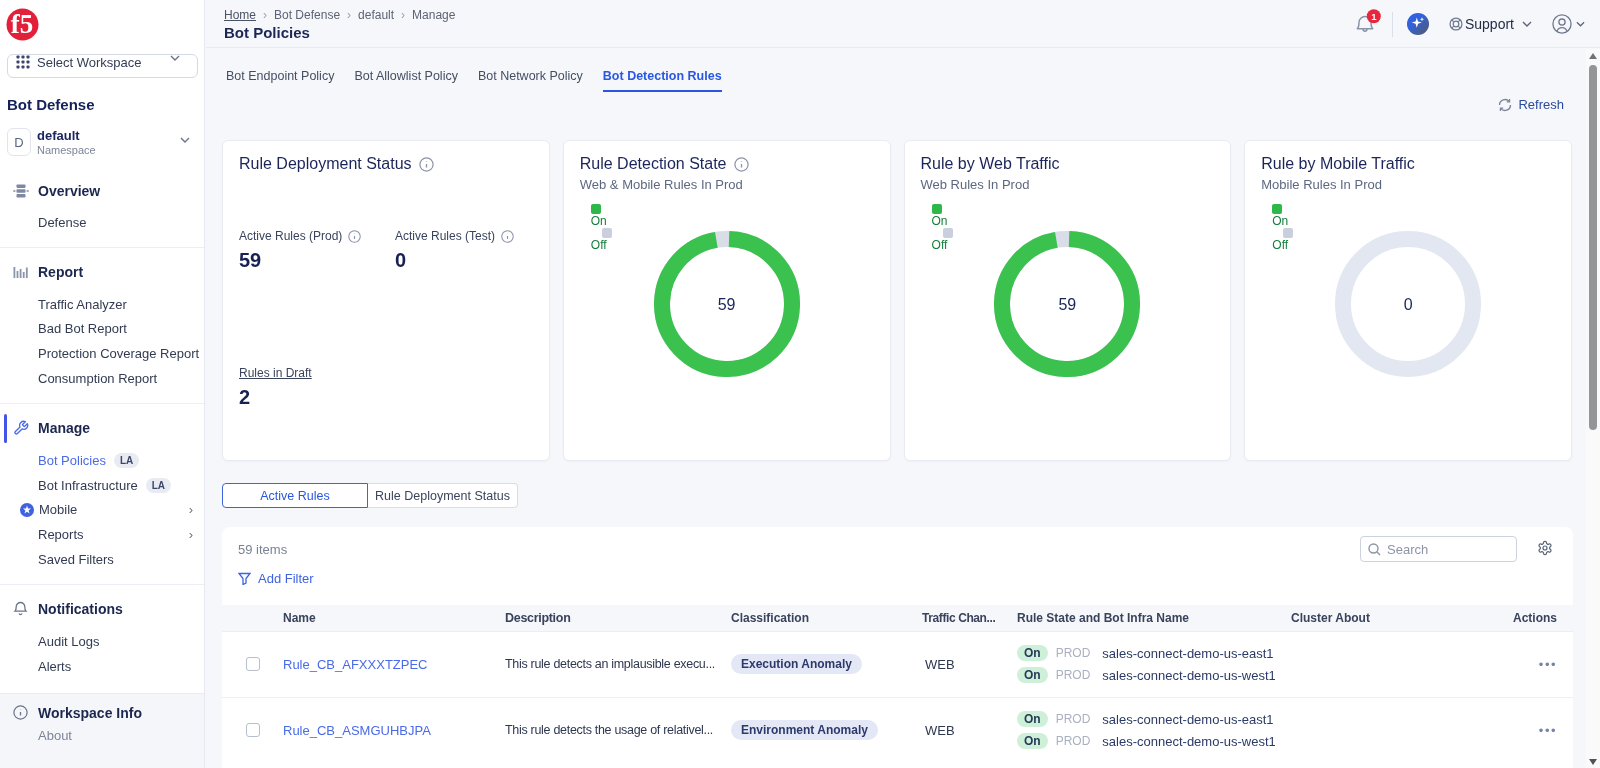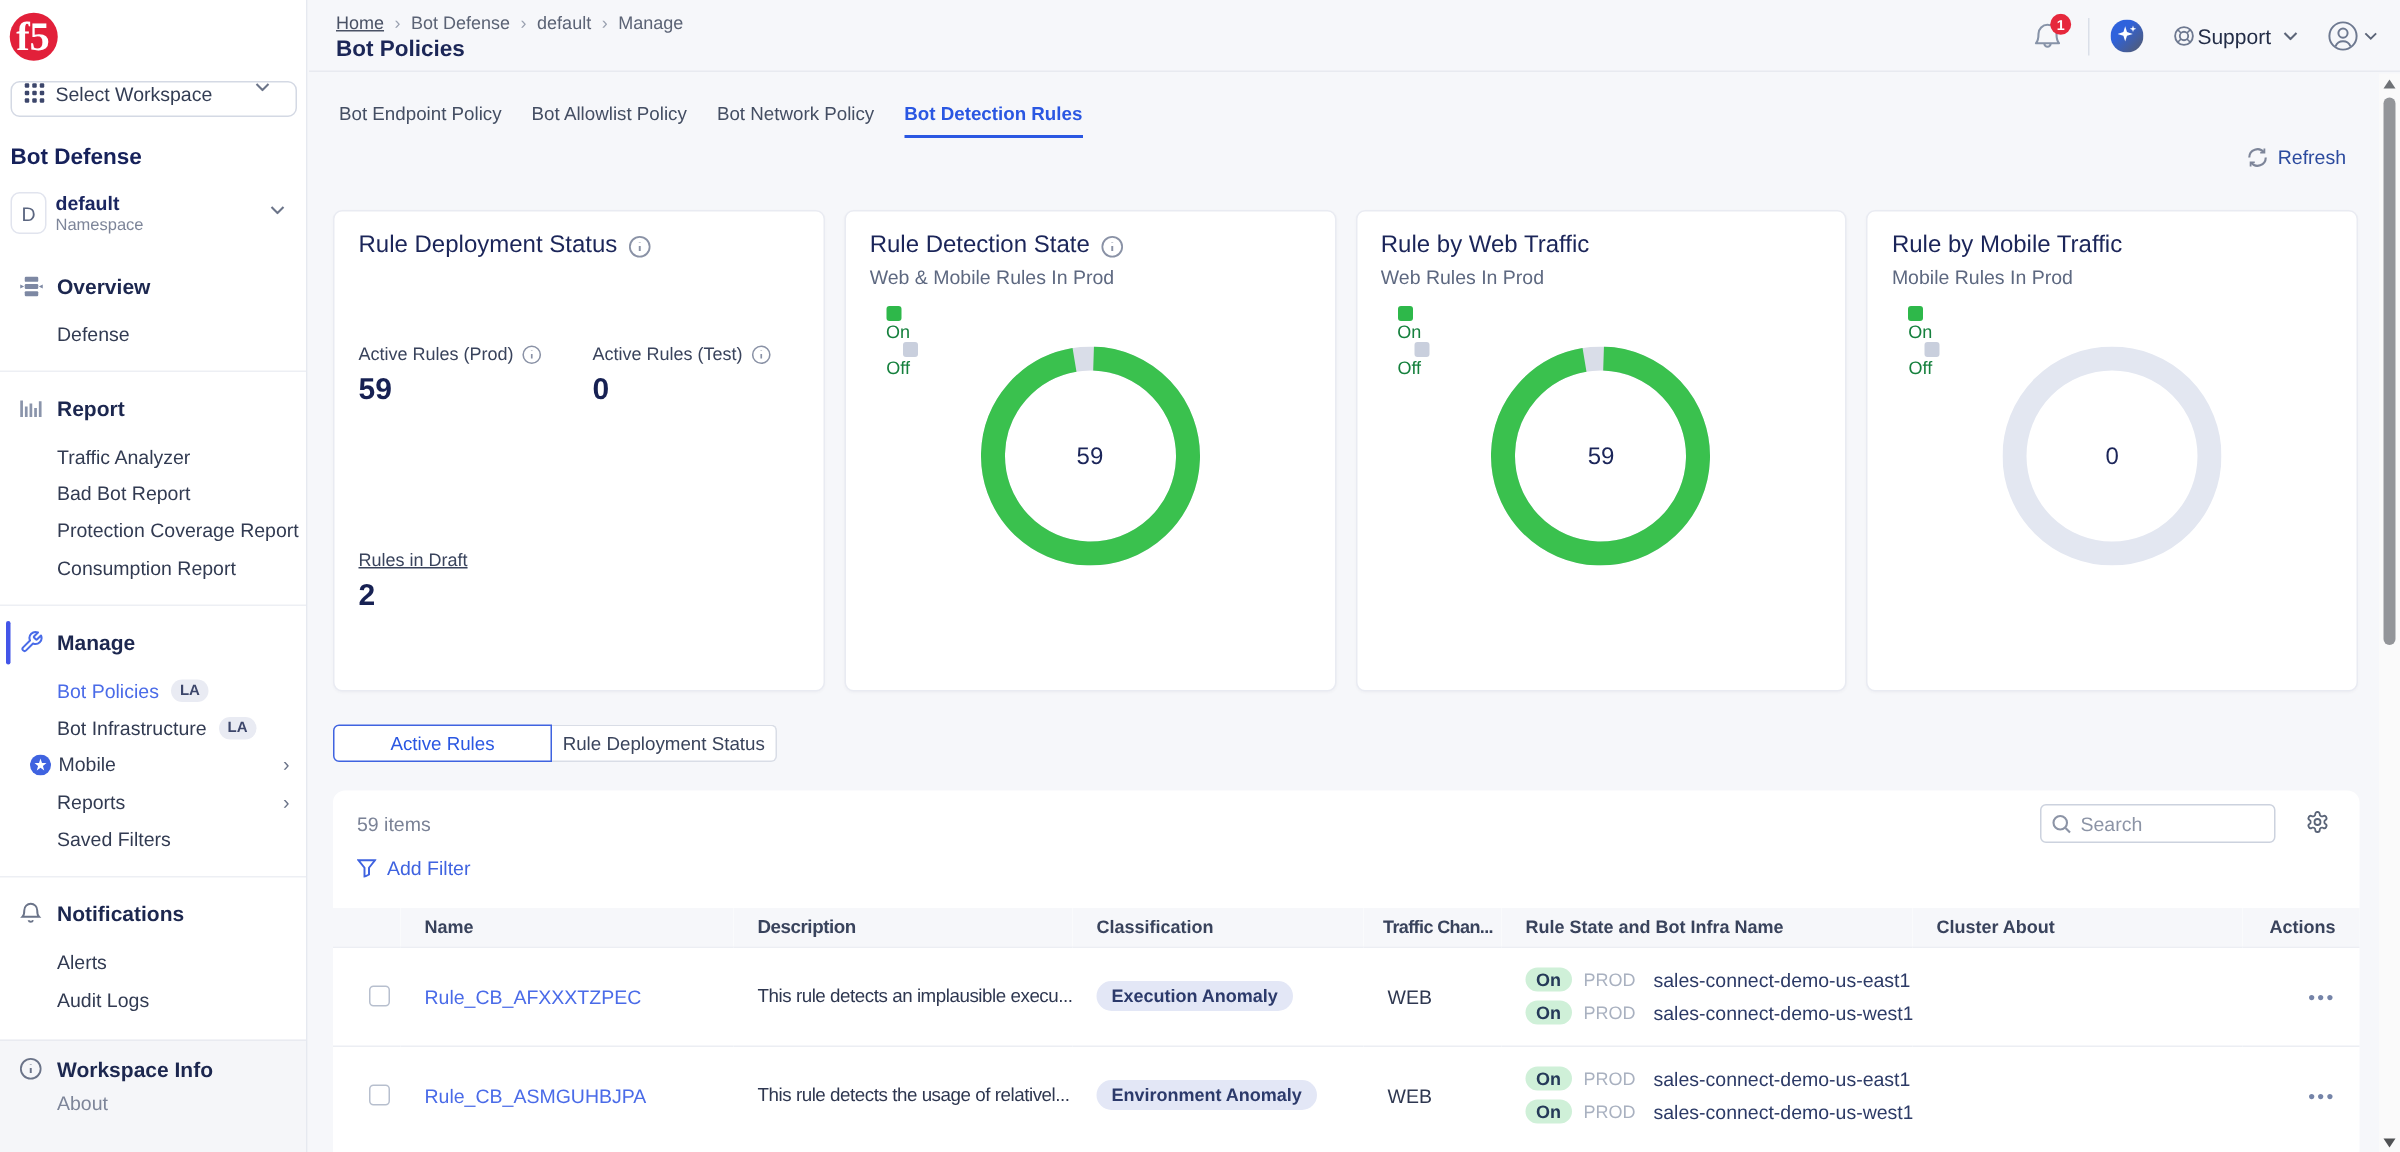--- a/index.html
+++ b/index.html
@@ -185,22 +185,22 @@
           </svg>Mobile<span class="arrow">›</span></div>
       <div class="nav-item">Reports<span class="arrow">›</span></div>
       <div class="nav-item">Saved Filters</div>
     </div>
     <div class="nav-sec">
       <div class="nav-h"><span class="ic">
             <svg width="15" height="16" viewBox="0 0 15 16">
               <path d="M7.5 1.5a4.3 4.3 0 0 0-4.3 4.3c0 3.2-1.2 4.4-1.2 4.4h11s-1.2-1.2-1.2-4.4A4.3 4.3 0 0 0 7.5 1.5zM6 12.5a1.6 1.6 0 0 0 3 0" fill="none" stroke="#6b7489" stroke-width="1.3"></path>
             </svg>
           </span>Notifications</div>
+      <div class="nav-item">Audit Logs</div>
       <div class="nav-item">Alerts</div>
-      <div class="nav-item">Audit Logs</div>
     </div>
   </div>
   <div class="ws-info">
     <div class="nav-h"><span class="ic">
           <svg width="15" height="15" viewBox="0 0 15 15">
             <circle cx="7.5" cy="7.5" r="6.6" fill="none" stroke="#6b7489" stroke-width="1.2"></circle>
             <path d="M7.5 7v3.4M7.5 4.5v.3" stroke="#6b7489" stroke-width="1.3"></path>
           </svg>
         </span>Workspace Info</div>
     <div class="nav-item" style="color:#7d8599;">About</div>

